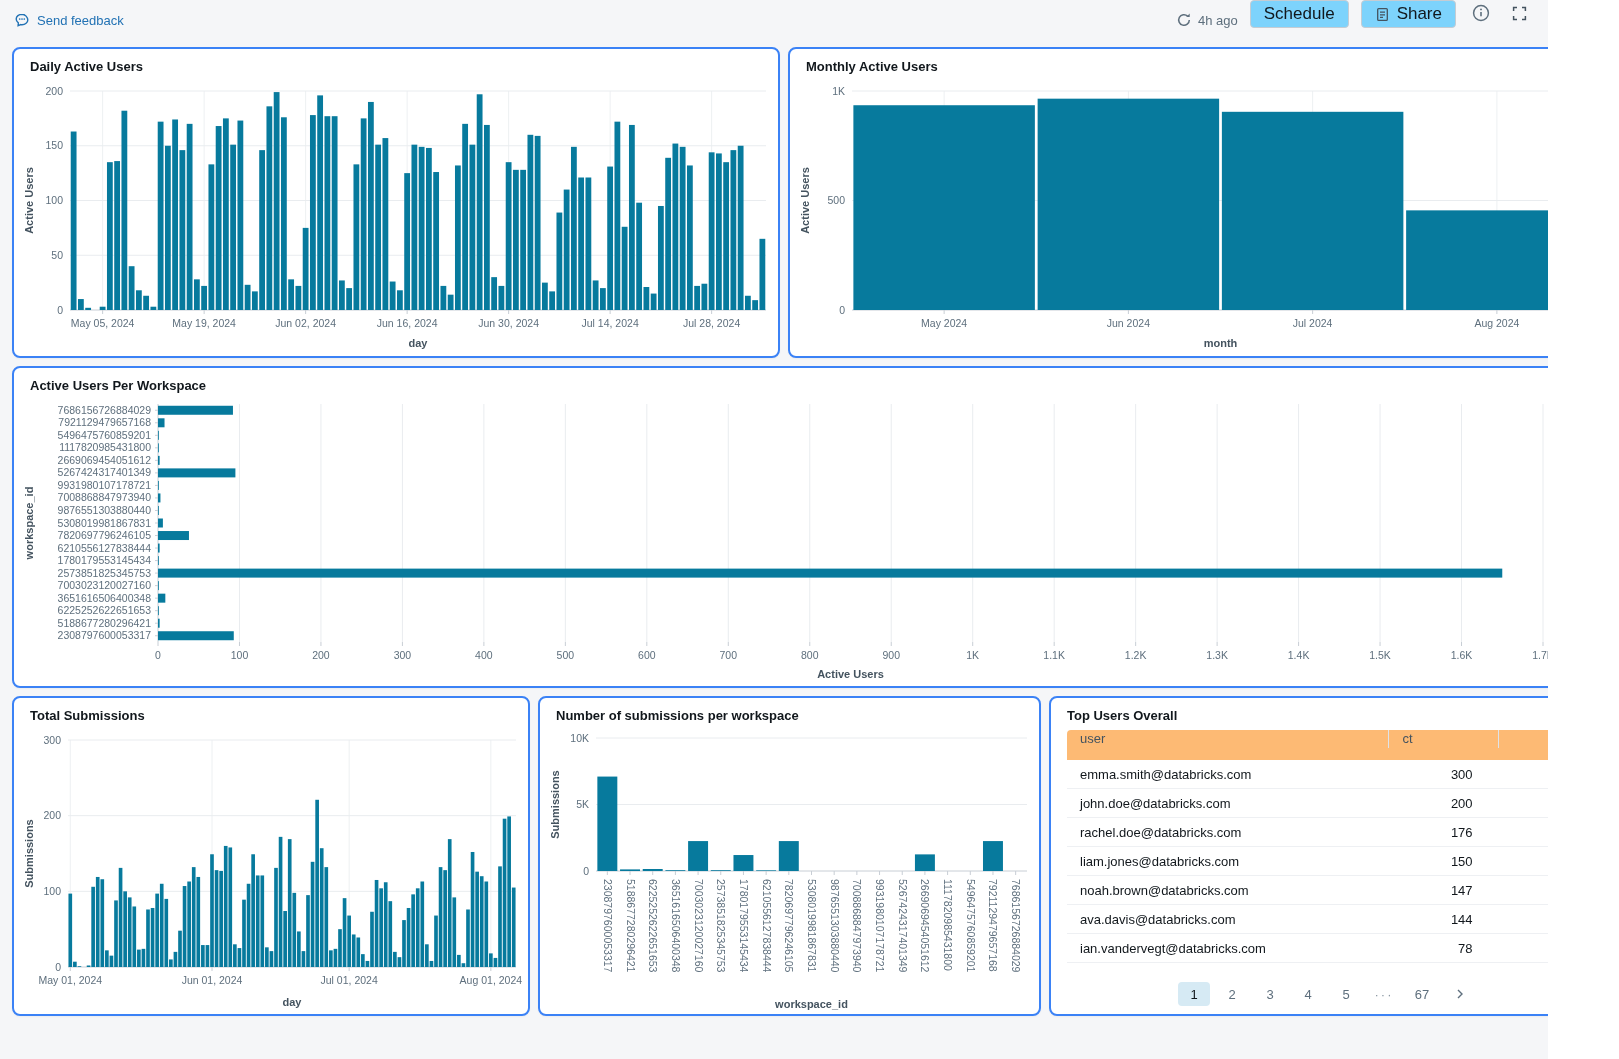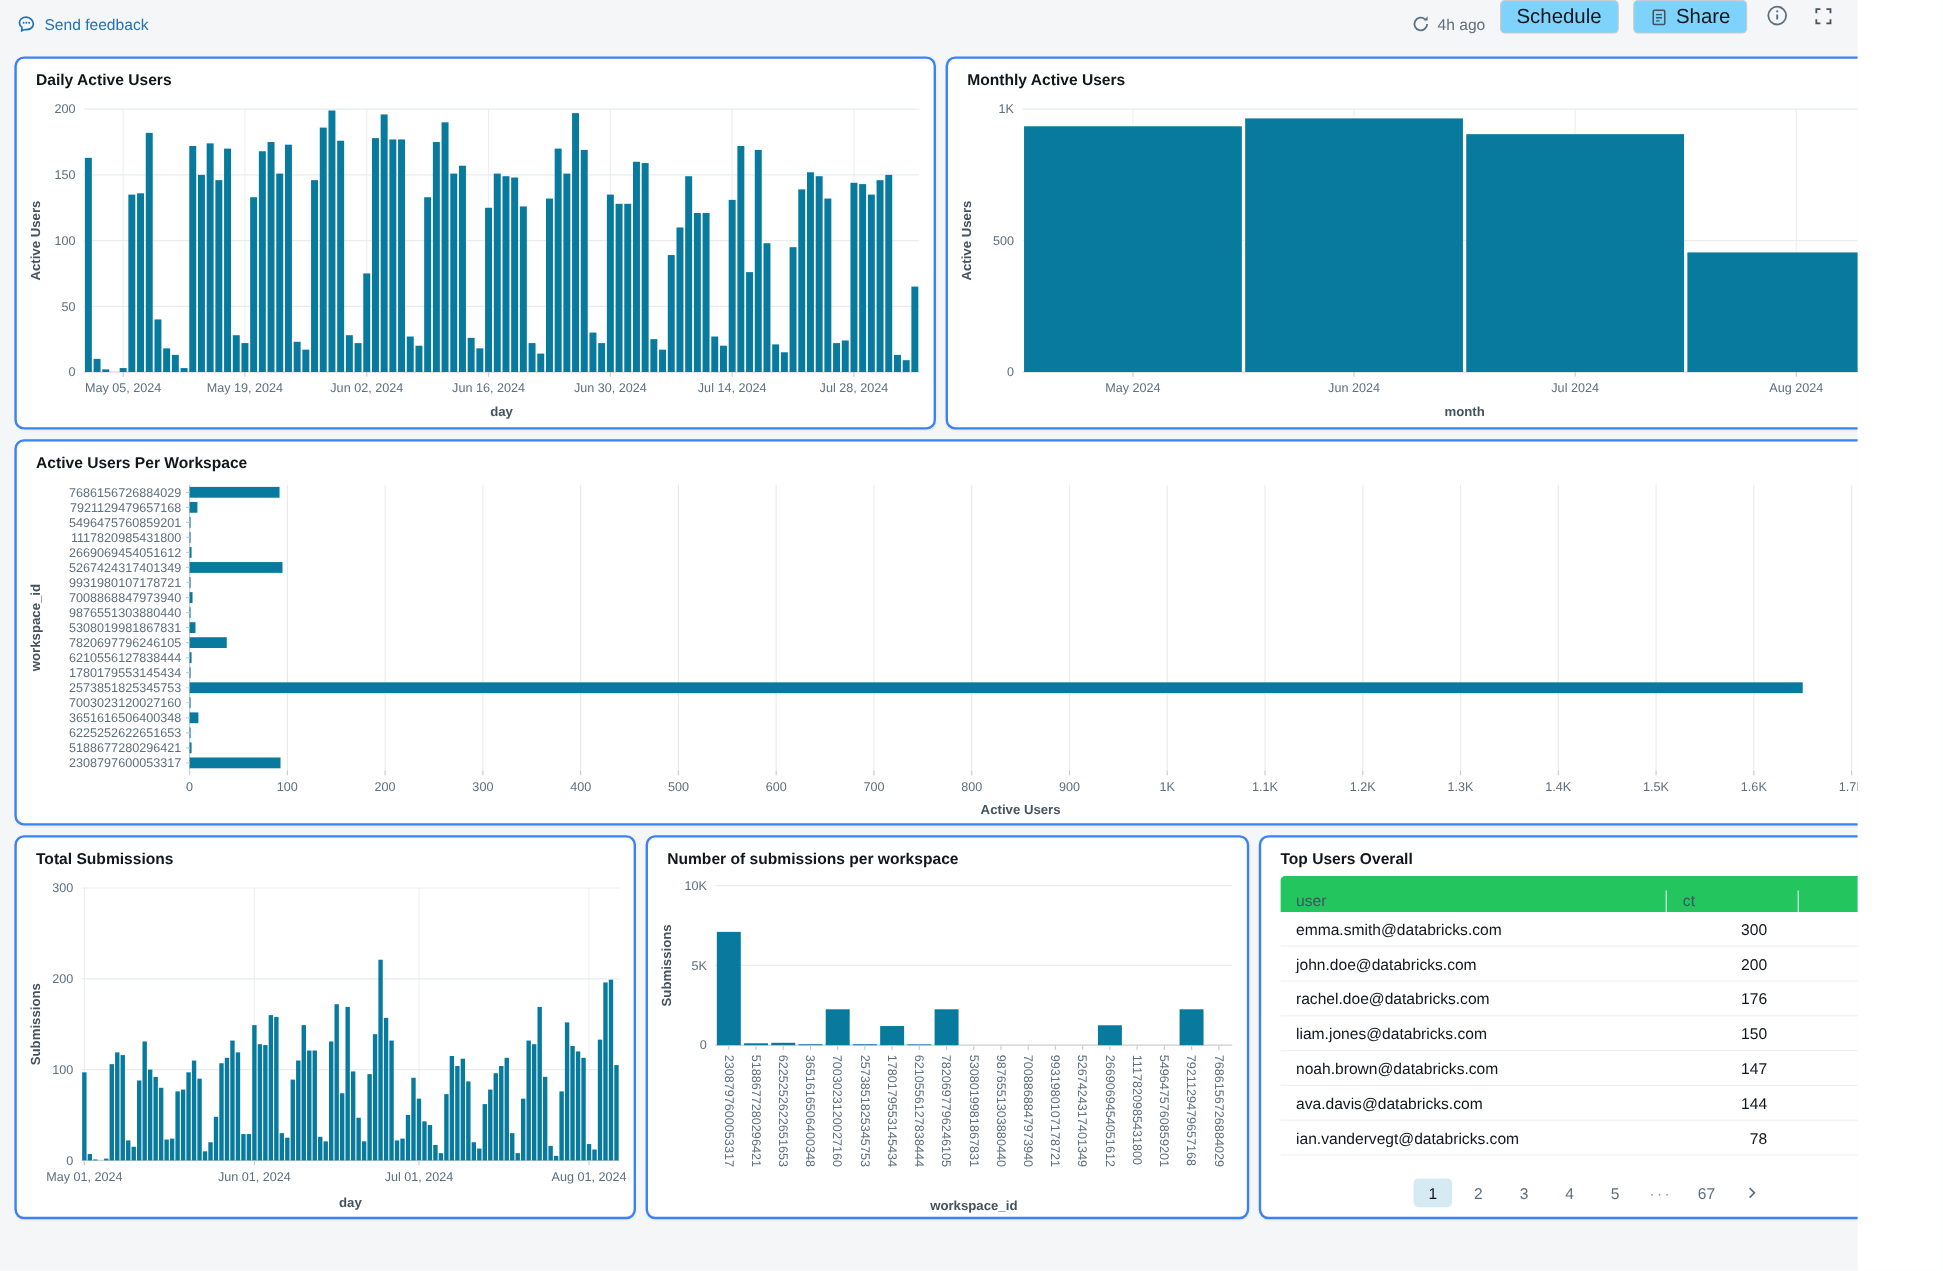--- a/index.html
+++ b/index.html
@@ -28,21 +28,21 @@
   #card-ws      {left:12px;  top:366px; width:1593px;height:322px;}
   #card-totsub  {left:12px;  top:696px; width:518px; height:320px;}
   #card-subws   {left:538px; top:696px; width:503px; height:320px;padding-left:20px;}
   #card-users   {left:1049px;top:696px; width:556px; height:320px;}
   .chart-svg{position:absolute;left:8px;top:30px;}
   #svg-ws{top:28px;}
   svg text.tick{font-family:"Liberation Sans","DejaVu Sans",sans-serif;font-size:10.5px;fill:#5E6F7D;}
   svg text.axis{font-family:"Liberation Sans","DejaVu Sans",sans-serif;font-size:11px;font-weight:700;fill:#44535F;}
   
   #tbl{position:absolute;left:16px;right:16px;top:32px;height:246px;overflow:hidden;font-size:13px;}
-  .thead{display:flex;align-items:flex-end;height:30px;background:#22c55e;color:#44535F;
+  .thead{display:flex;align-items:flex-start;height:30px;background:#fdba74;color:#44535F;
          border-radius:4px 4px 0 0;}
   .trow{display:flex;align-items:center;height:28px;border-bottom:1px solid #EEF0F3;color:#11171C;}
   .c-user{width:62%;padding-left:13px;box-sizing:border-box;overflow:hidden;white-space:nowrap;}
   .c-ct{width:21%;box-sizing:border-box;padding-right:26px;text-align:right;}
   .c-x{flex:1;}
   .thead .c-user{border-right:1px solid #DFE3E8;height:18px;line-height:18px;}
   .thead .c-ct{border-right:1px solid #DFE3E8;height:18px;line-height:18px;text-align:left;padding-left:13px;padding-right:12px;}
   #pager{position:absolute;left:0;right:0;bottom:8px;display:flex;justify-content:center;
          align-items:center;gap:6px;font-size:13px;}
   .pg{min-width:24px;height:24px;display:flex;align-items:center;justify-content:center;

